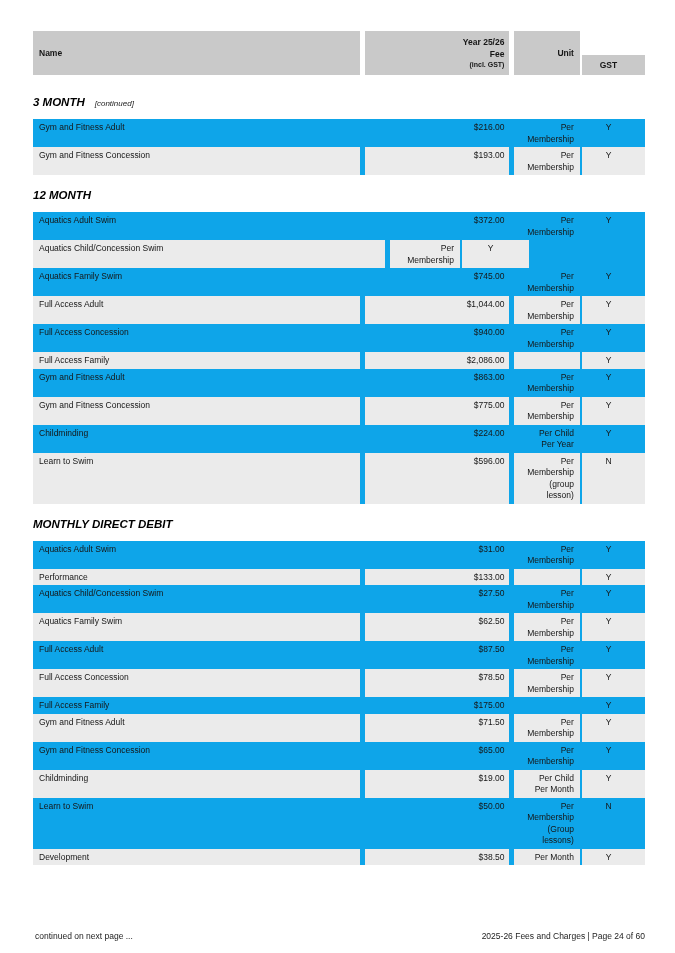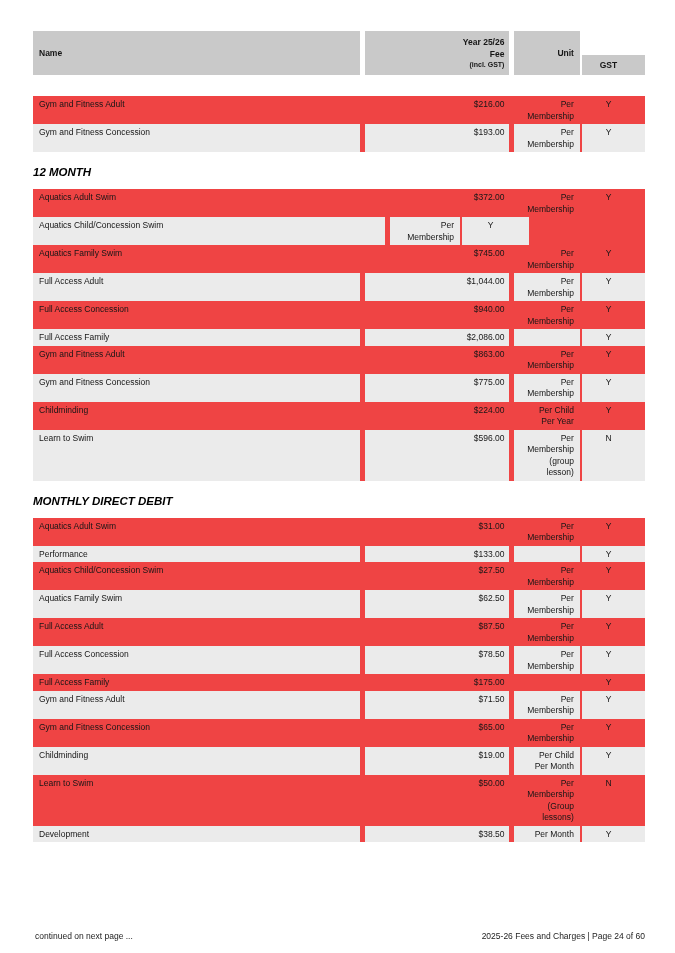--- a/index.html
+++ b/index.html
@@ -46,21 +46,21 @@
     color: #000;
   }
   .title-suffix {
     font-size: 8px;
     font-weight: normal;
     font-style: italic;
     margin-left: 10px;
     color: #1c1c1c;
   }
   
-  .row { background: #ef4444; }
+  .row { background: #0ea5e9; }
   .row.alt .cell { background: #ebebeb; }
   
   .footer {
     position: absolute;
     left: 35px;
     right: 30px;
     top: 930px;
     display: flex;
     justify-content: space-between;
     font-size: 8.5px;
@@ -85,20 +85,23 @@
     <div class="cell unit-col">
       <span>Unit</span>
     </div>
     <div class="cell gst-col">
       <span>GST</span>
     </div>
   </div>
 
   <div id="sections">
   <div class="section">
+    <h2 class="section-title">
+      <span class="title-text">3 MONTH</span><span class="title-suffix">[continued]</span>
+    </h2>
     <div class="rows">
   <div class="trow row">
     <div class="cell name-col">Gym and Fitness Adult</div>
     <div class="cell fee-col">$216.00</div>
     <div class="cell unit-col">
               <div>Per</div>
               <div>Membership</div>
             </div>
     <div class="cell gst-col">Y</div>
   </div>

